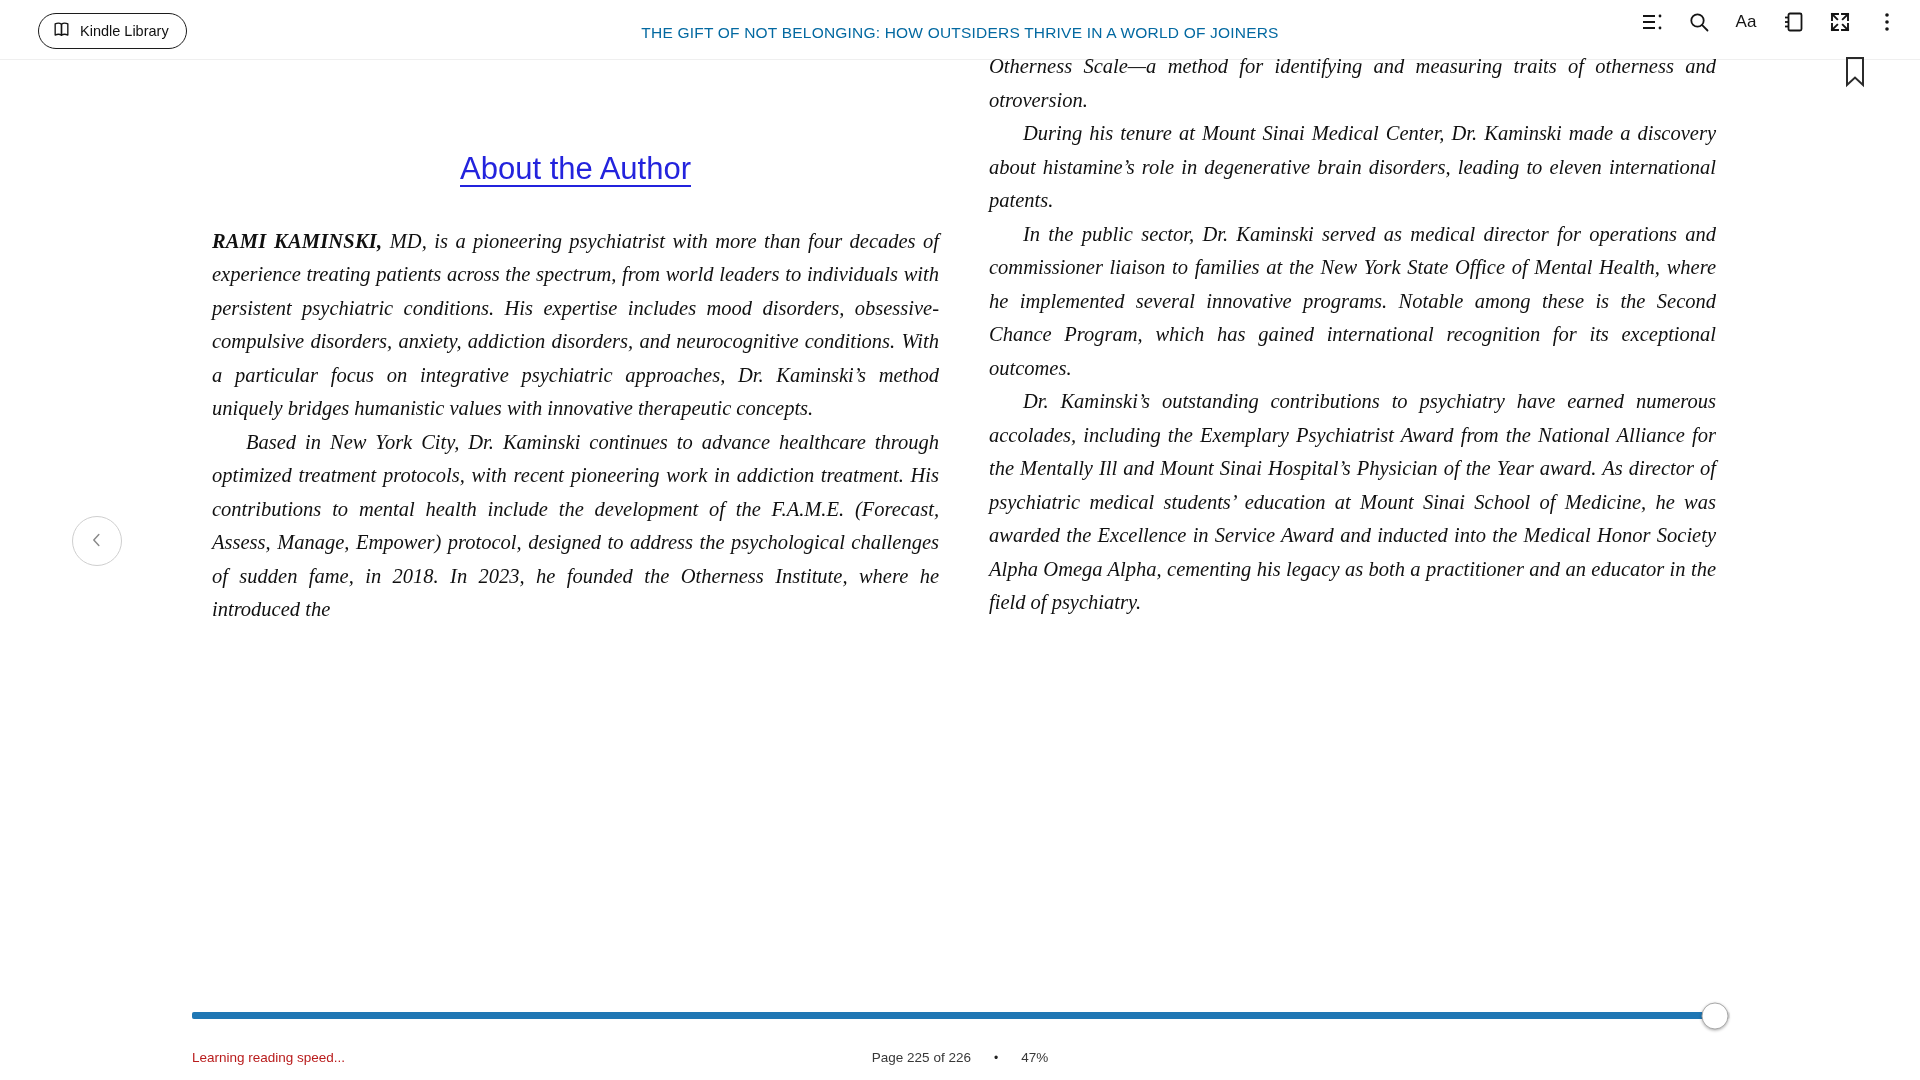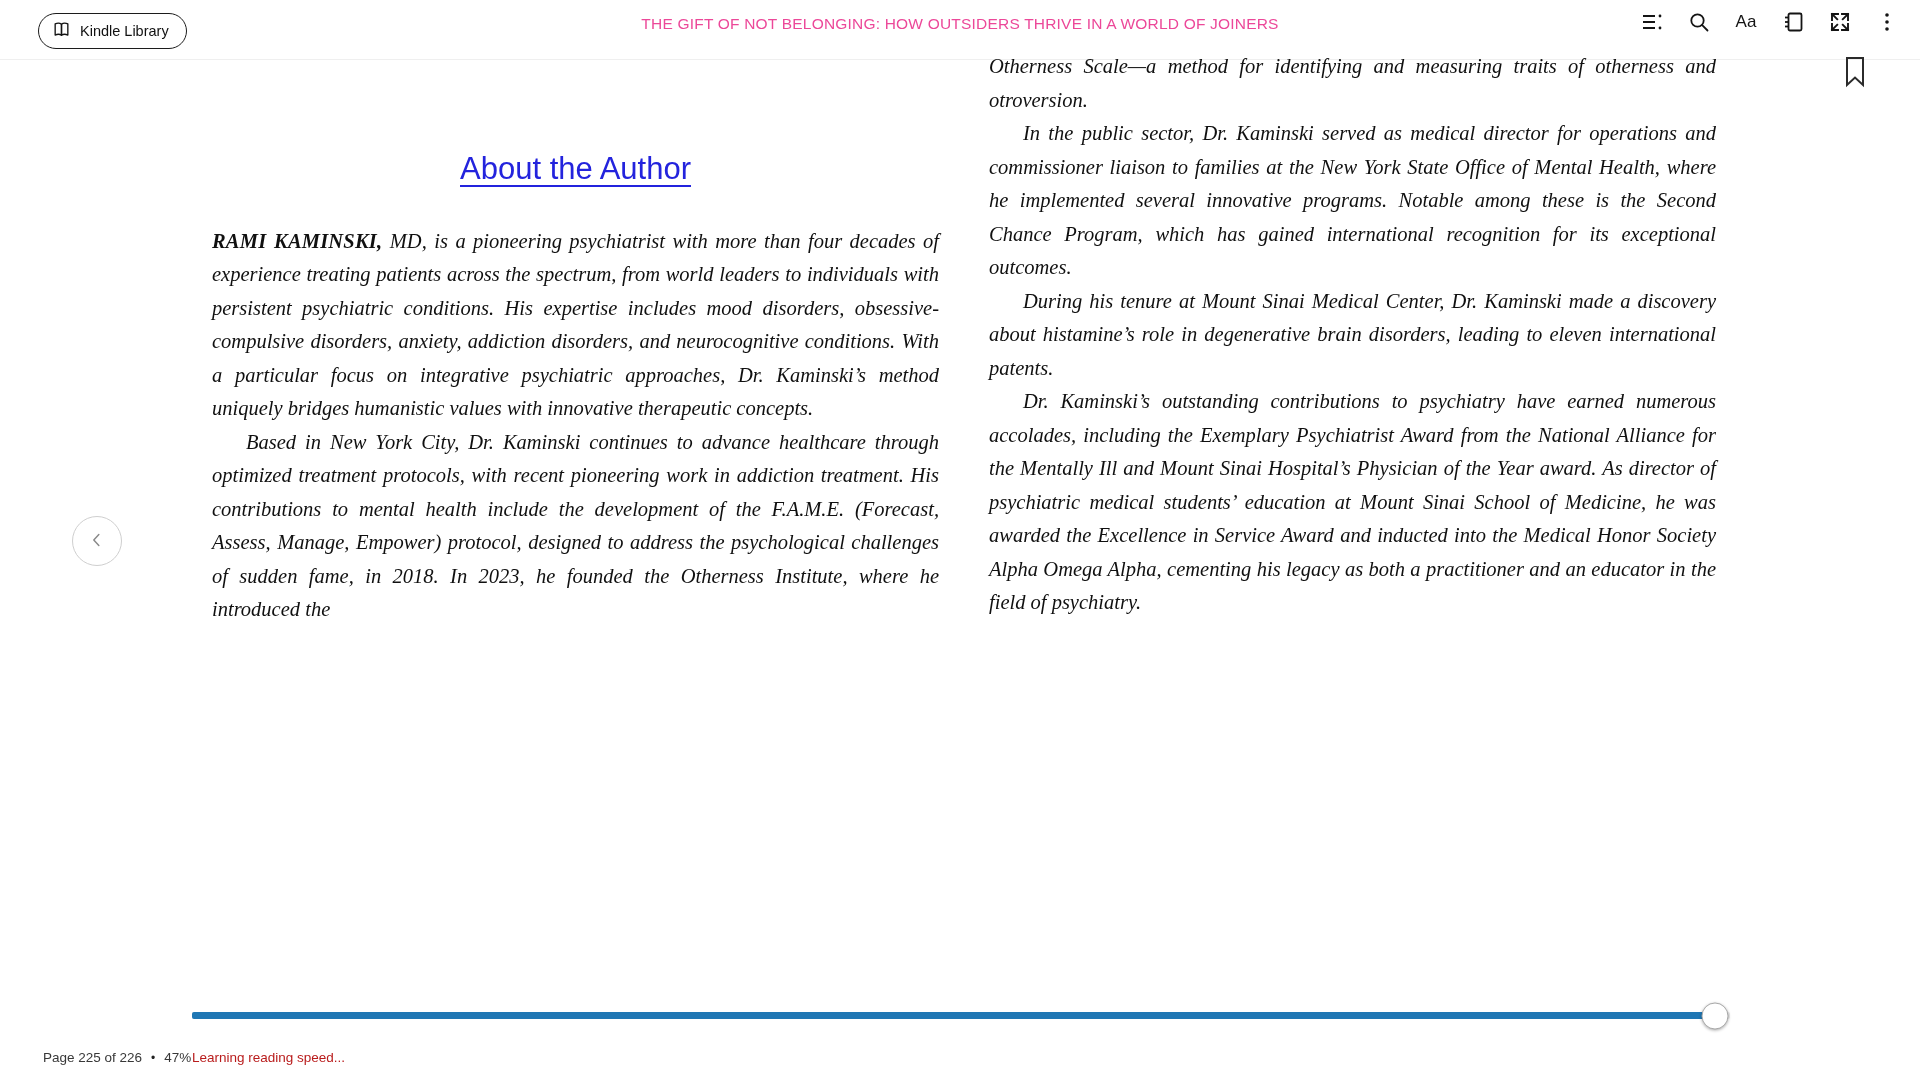--- a/index.html
+++ b/index.html
@@ -12,23 +12,23 @@
     background: #fff; border-bottom: 1px solid #efefef;
   }
   .library-btn {
     position: absolute; left: 38px; top: 13px; height: 36px;
     display: inline-flex; align-items: center; gap: 9px;
     padding: 0 17px 0 13px; border: 1.5px solid #1c1c1c; border-radius: 999px;
     background: #fff; font-size: 14.5px; color: #111; cursor: pointer;
     font-family: "Liberation Sans", sans-serif;
   }
   .book-title {
-    position: absolute; left: 0; right: 0; top: 0; height: 48px;
+    position: absolute; left: 0; right: 0; top: 9px; height: 48px;
     display: flex; align-items: center; justify-content: center;
-    font-size: 15.5px; letter-spacing: .2px; color: #ec4899; white-space: nowrap;
+    font-size: 15.5px; letter-spacing: .2px; color: #0369a1; white-space: nowrap;
   }
   .header-icons {
     position: absolute; right: 20px; top: 0; height: 44px;
     display: flex; align-items: center; gap: 21px;
   }
   .hicon {
     width: 26px; height: 26px; display: flex; align-items: center; justify-content: center;
     background: none; border: none; cursor: pointer; color: #141414;
   }
   .hicon svg { display: block; }
@@ -82,22 +82,22 @@
     position: absolute; top: 50%; transform: translate(-50%, -50%);
     width: 27px; height: 27px; border-radius: 50%;
     background: #fff; border: 1px solid #a8a8a8;
     box-shadow: 0 1px 3px rgba(0,0,0,.3); cursor: grab; pointer-events: auto;
   }
   .status-left {
     position: absolute; left: 192px; top: 1050px; font-size: 13.5px; color: #b91c1c;
   }
   .page-info {
     position: absolute; left: 0; right: 0; top: 1050px;
-    display: flex; justify-content: flex-start; align-items: center; gap: 9px;
-    font-size: 13.5px; color: #383838; margin-left: 43px;
+    display: flex; justify-content: center; align-items: center; gap: 23px;
+    font-size: 13.5px; color: #383838;
   }
   .page-info .dot { font-size: 12px; color: #222; }
 </style>
 </head>
 <body>
 
 <div class="app-header">
   <button class="library-btn">
     <span>
       <svg width="19" height="19" viewBox="0 0 24 24" fill="none" stroke="#141414" stroke-width="1.7" stroke-linejoin="round">
@@ -174,22 +174,22 @@
 <div class="column col-left">
   <div class="section-heading-wrap">
     <span class="section-heading">About the Author</span>
   </div>
   <p><span class="author-lead">RAMI KAMINSKI,</span><span> MD, is a pioneering psychiatrist with more than four decades of experience treating patients across the spectrum, from world leaders to individuals with persistent psychiatric conditions. His expertise includes mood disorders, obsessive-compulsive disorders, anxiety, addiction disorders, and neurocognitive conditions. With a particular focus on integrative psychiatric approaches, Dr. Kaminski’s method uniquely bridges humanistic values with innovative therapeutic concepts.</span></p>
   <p class="indent">Based in New York City, Dr. Kaminski continues to advance healthcare through optimized treatment protocols, with recent pioneering work in addiction treatment. His contributions to mental health include the development of the F.A.M.E. (Forecast, Assess, Manage, Empower) protocol, designed to address the psychological challenges of sudden fame, in 2018. In 2023, he founded the Otherness Institute, where he introduced the</p>
 </div>
 
 <div class="column col-right">
   <p>Otherness Scale—a method for identifying and measuring traits of otherness and otroversion.</p>
+  <p class="indent">During his tenure at Mount Sinai Medical Center, Dr. Kaminski made a discovery about histamine’s role in degenerative brain disorders, leading to eleven international patents.</p>
   <p class="indent">In the public sector, Dr. Kaminski served as medical director for operations and commissioner liaison to families at the New York State Office of Mental Health, where he implemented several innovative programs. Notable among these is the Second Chance Program, which has gained international recognition for its exceptional outcomes.</p>
-  <p class="indent">During his tenure at Mount Sinai Medical Center, Dr. Kaminski made a discovery about histamine’s role in degenerative brain disorders, leading to eleven international patents.</p>
   <p class="indent">Dr. Kaminski’s outstanding contributions to psychiatry have earned numerous accolades, including the Exemplary Psychiatrist Award from the National Alliance for the Mentally Ill and Mount Sinai Hospital’s Physician of the Year award. As director of psychiatric medical students’ education at Mount Sinai School of Medicine, he was awarded the Excellence in Service Award and inducted into the Medical Honor Society Alpha Omega Alpha, cementing his legacy as both a practitioner and an educator in the field of psychiatry.</p>
 </div>
 
 <div class="progress-area">
   <div class="progress-track">
     <div class="progress-fill" style="width: 99%;"></div>
     <div class="progress-knob" style="left: 99%;"></div>
   </div>
 </div>
 

